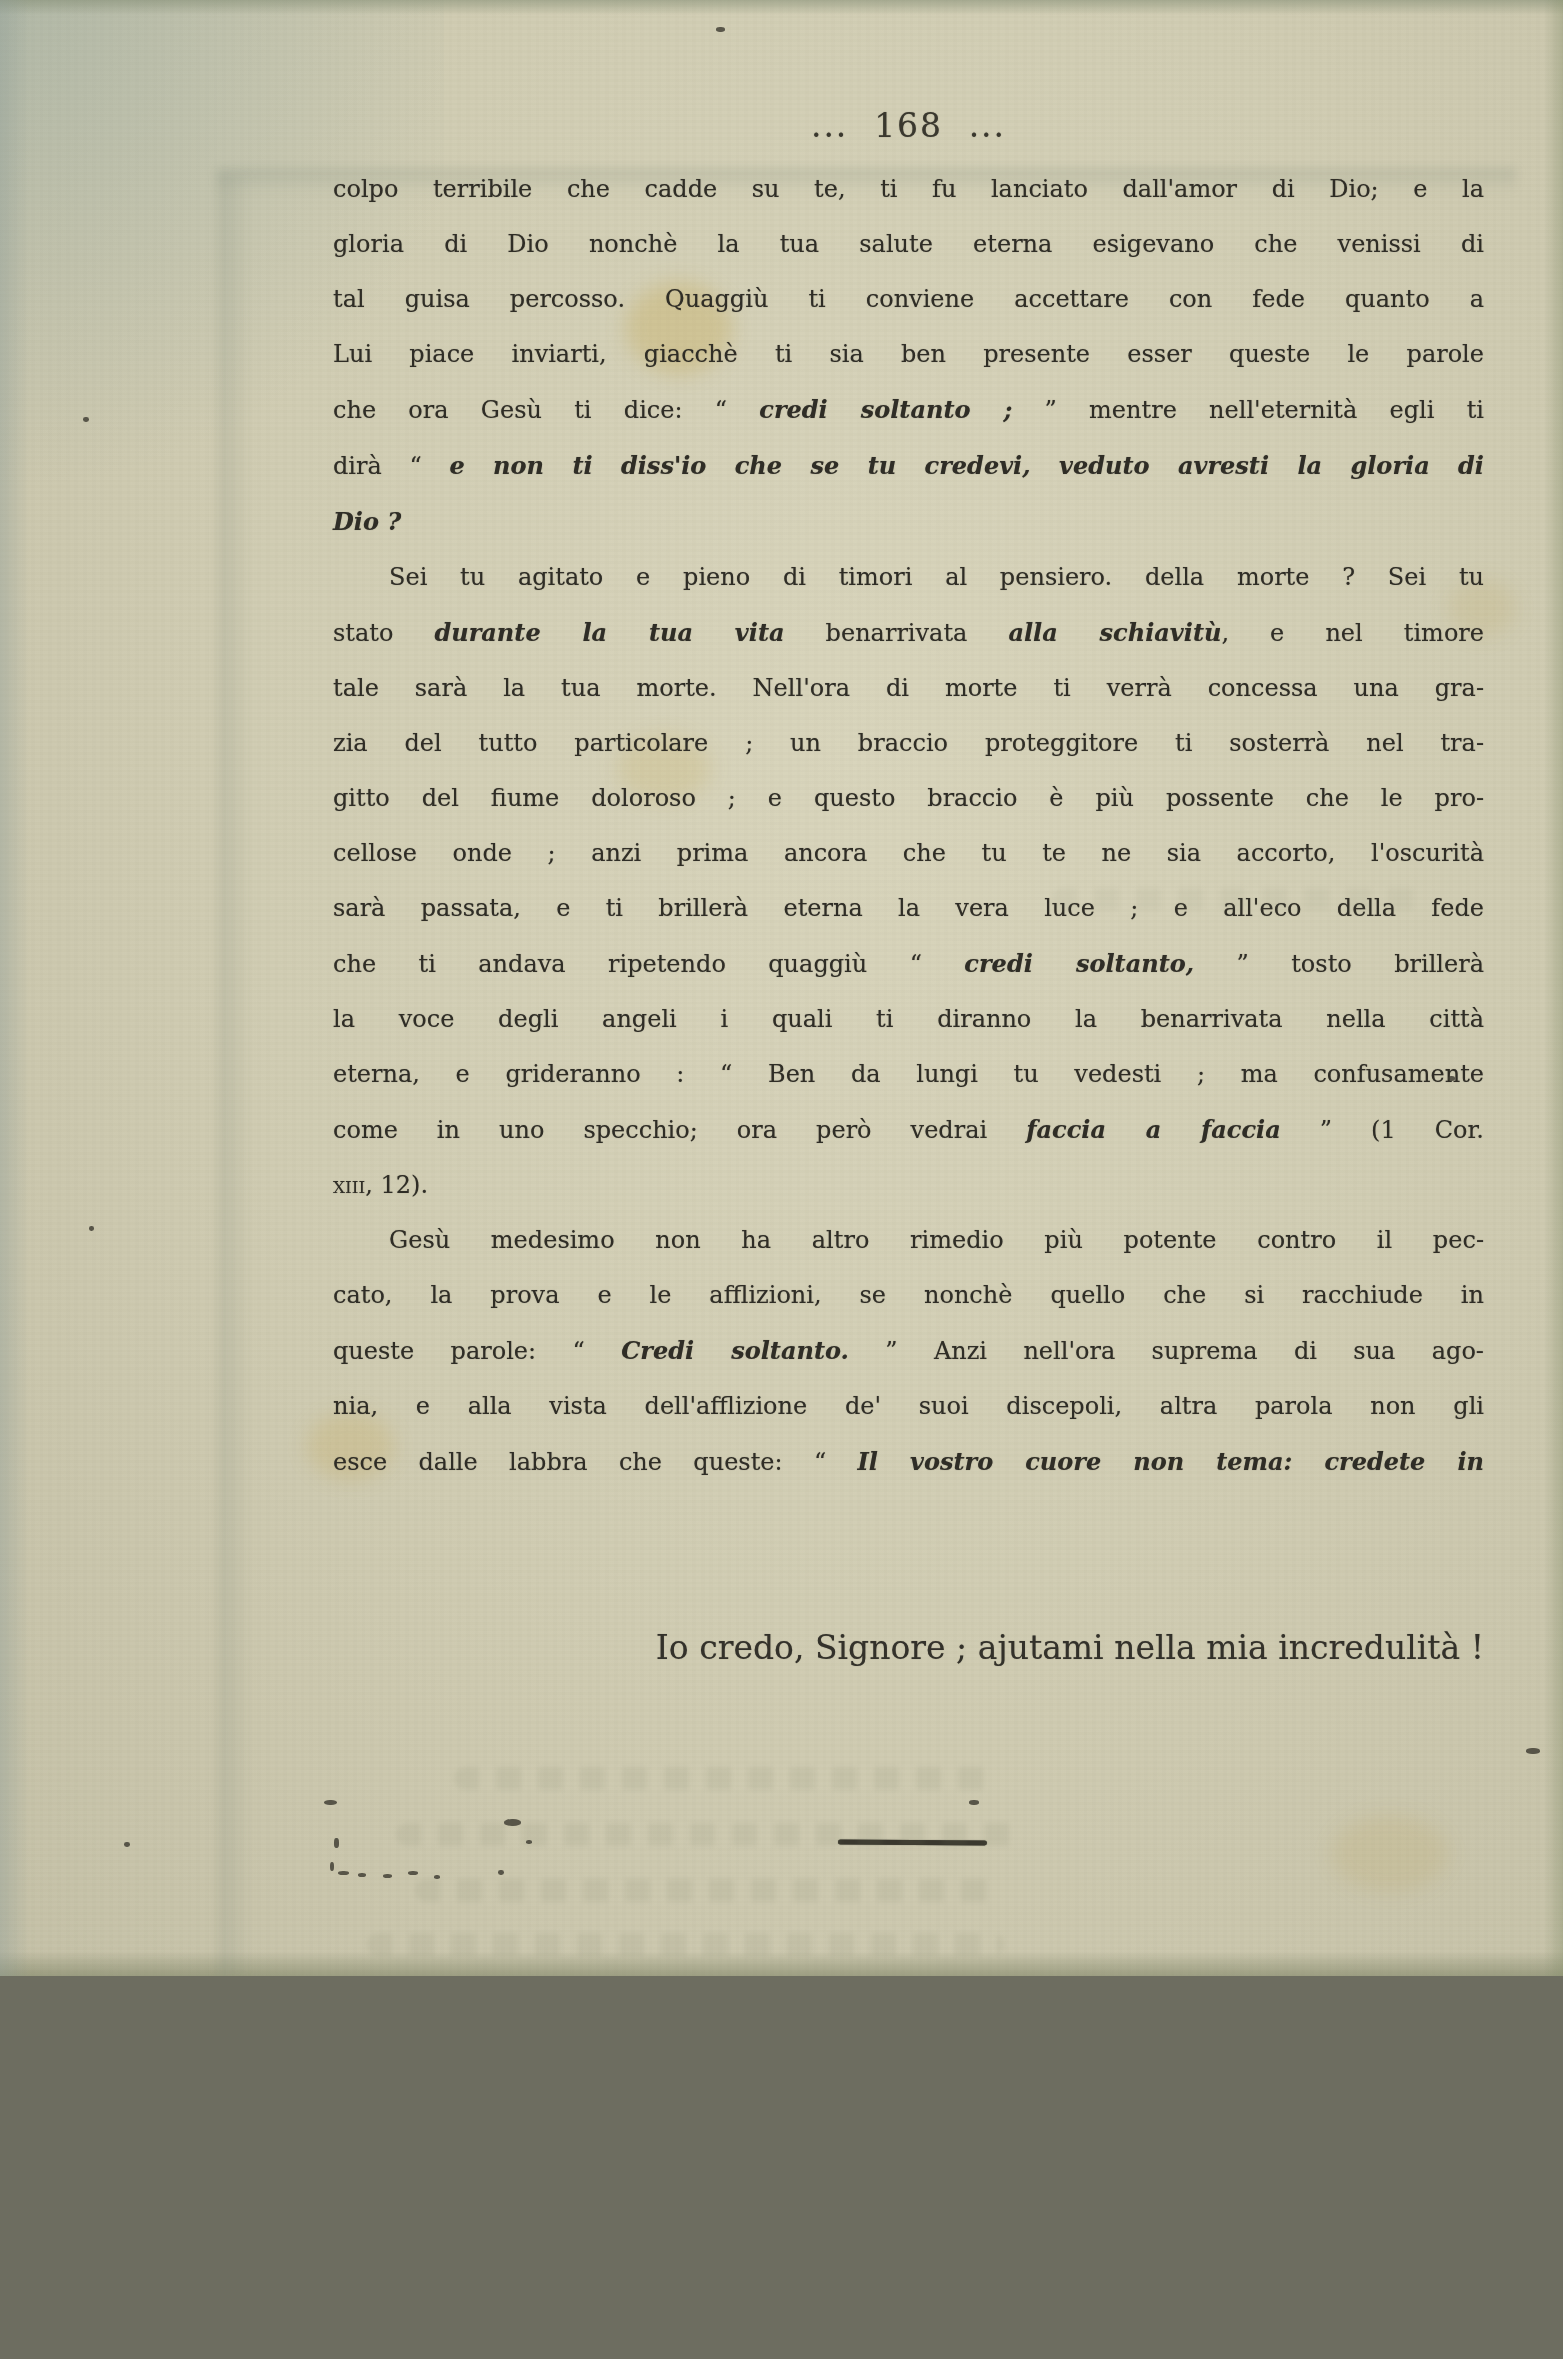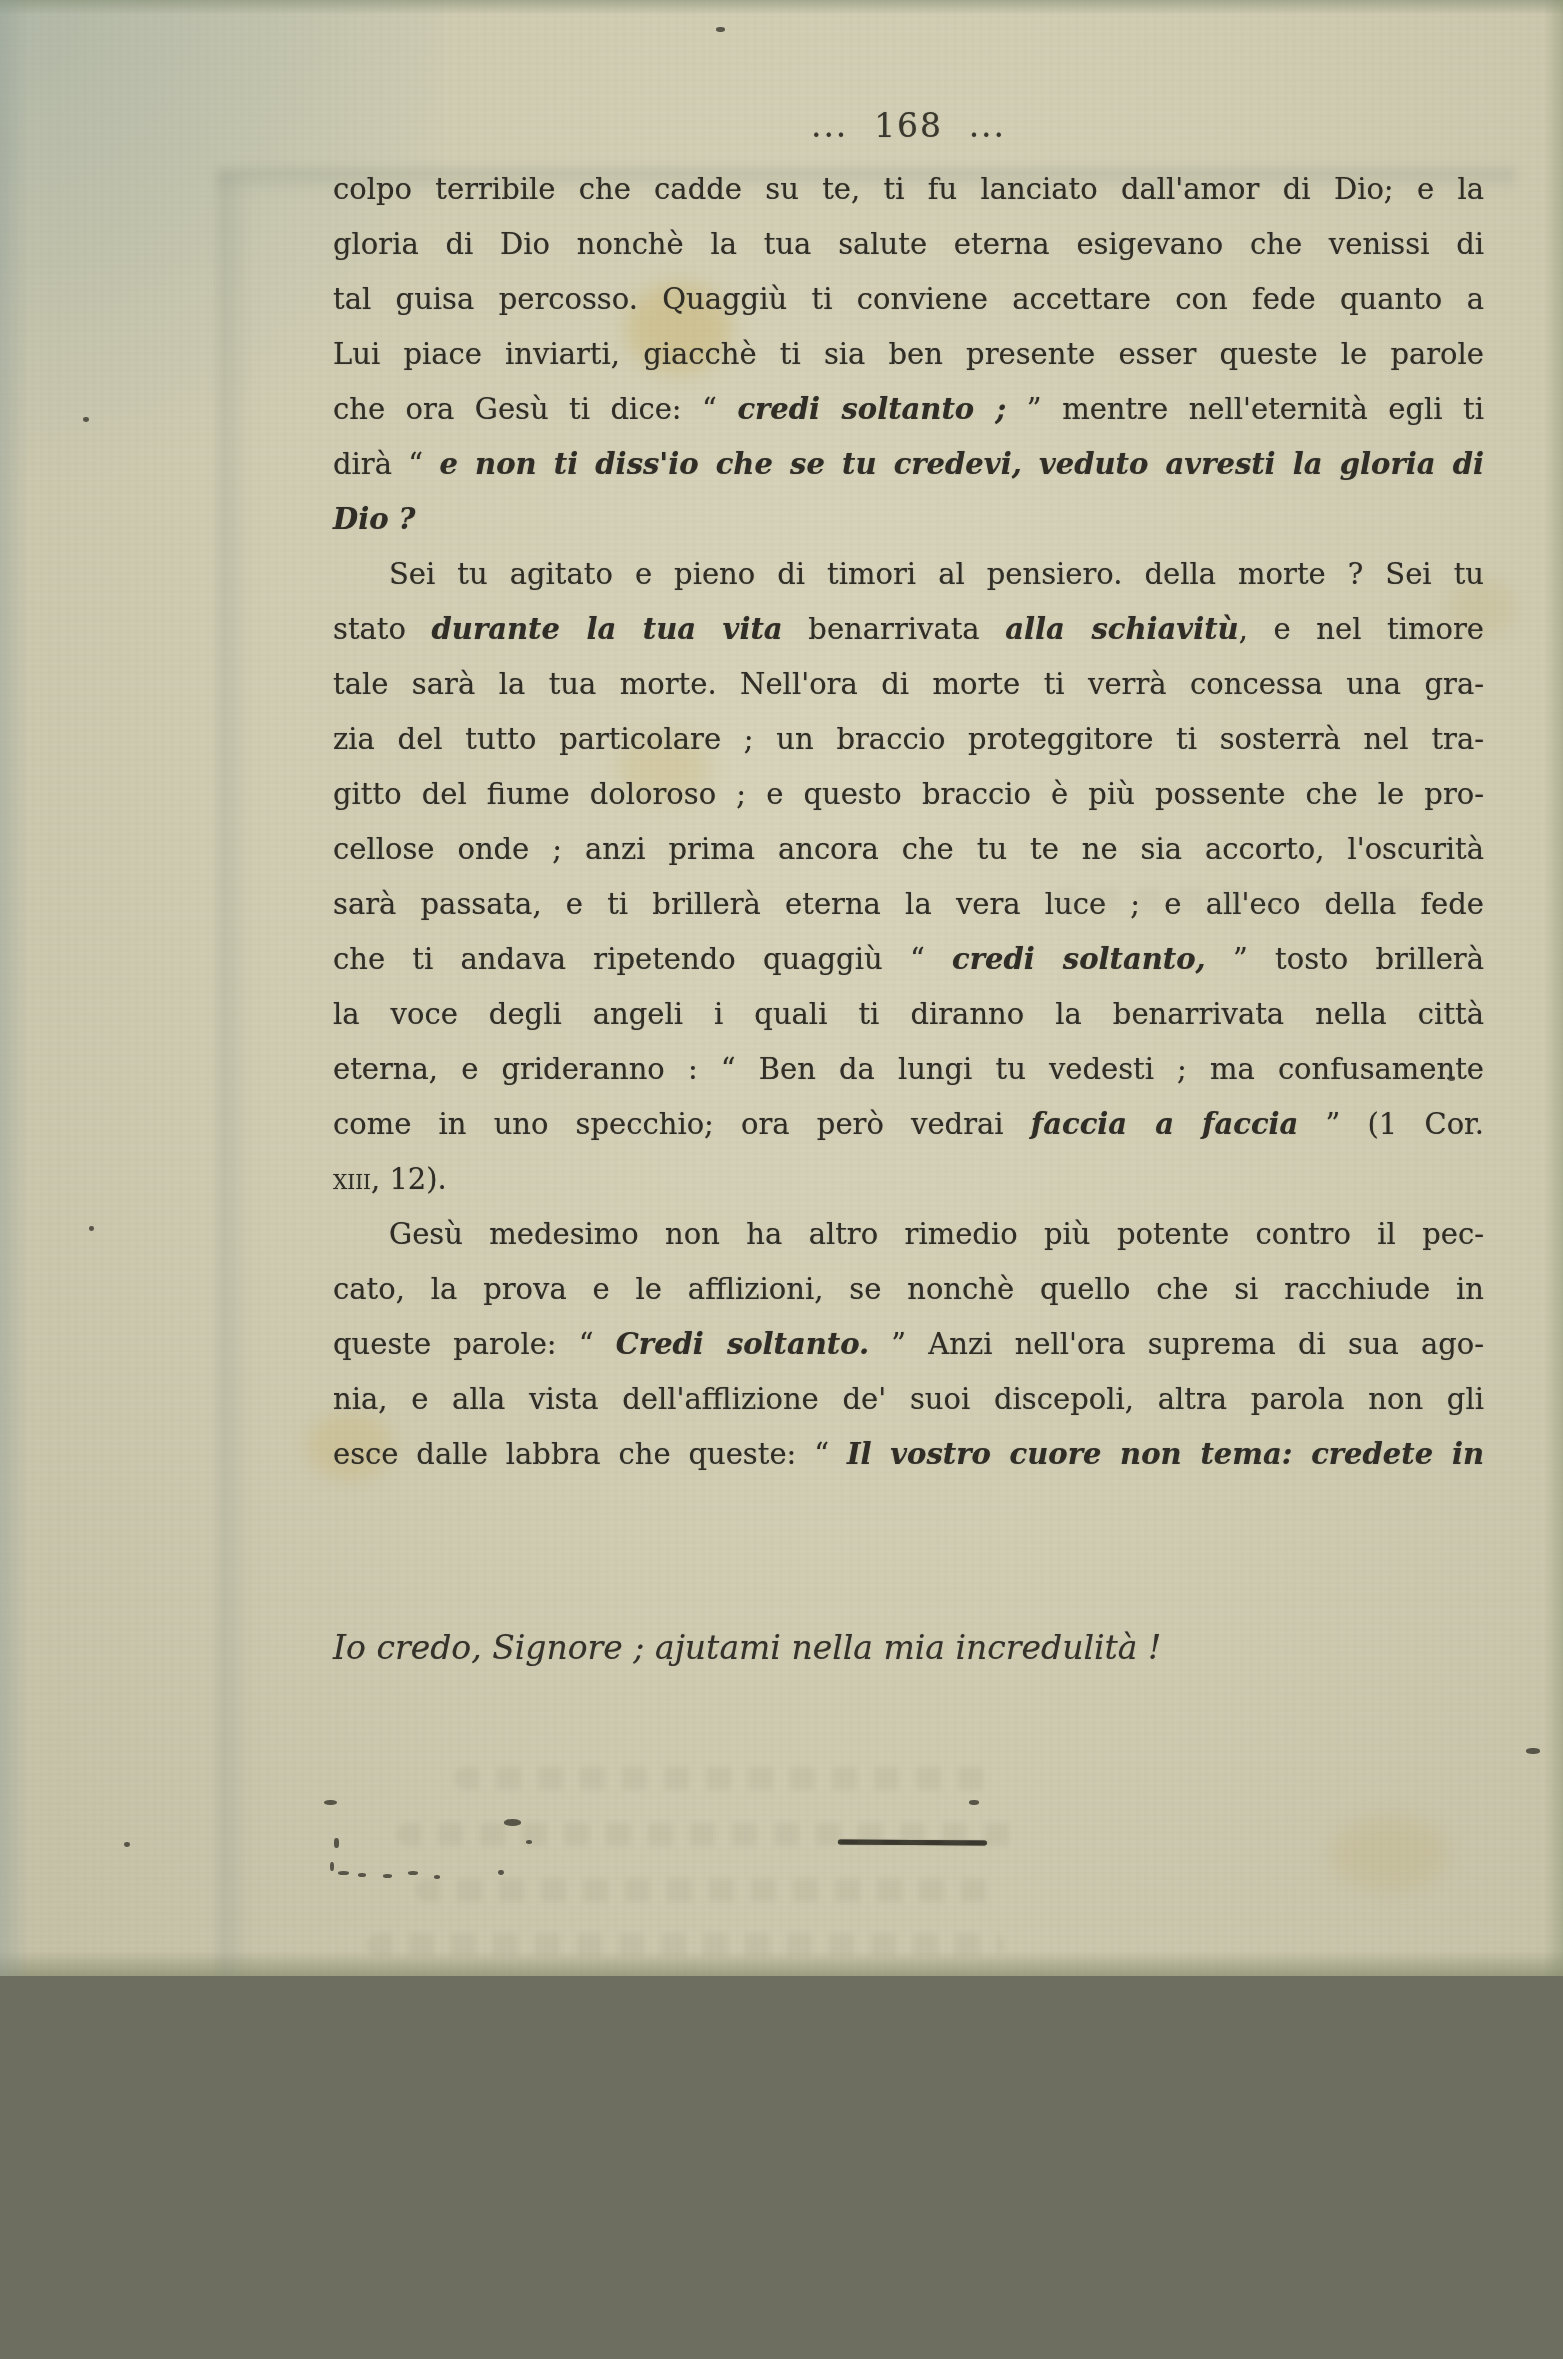--- a/index.html
+++ b/index.html
@@ -22,30 +22,30 @@
   .plate-top{position:absolute;left:217px;top:168px;width:1299px;height:25px;filter:blur(4.8px);
     background:linear-gradient(rgba(120,132,118,.22),rgba(120,132,118,0));}
   .plate-left{position:absolute;left:218px;top:174px;width:33px;bottom:0;filter:blur(4.8px);
     background:linear-gradient(90deg,rgba(120,132,118,.20),rgba(120,132,118,0));}
 
   .pageno{position:absolute;left:333px;top:106px;width:1151px;text-align:center;
     font-size:33px;letter-spacing:1.9px;word-spacing:13.5px;color:#3a382e;
     text-shadow:0 0 1px rgba(58,56,46,.5);}
 
   .textblock{position:absolute;left:333px;top:162px;width:1151px;
-    font-size:29px;line-height:55px;text-shadow:0 0 1px rgba(47,45,38,.45);}
+    font-size:24px;line-height:55px;text-shadow:0 0 1px rgba(47,45,38,.45);}
   .para{margin:0;}
   .line{text-align:justify;text-align-last:justify;text-justify:inter-word;}
   .line.indent{padding-left:56px;}
   .line.lastline{text-align-last:left;}
   .it{font-style:italic;font-weight:bold;}
   .sc{font-variant:small-caps;}
 
-  .prayer{position:absolute;left:333px;top:1628px;width:1151px;text-align:left;
-    font-style:italic;font-size:33px;color:#33312a;text-shadow:0 0 1px rgba(47,45,38,.4);}
+  .prayer{position:absolute;left:333px;top:1628px;width:1151px;text-align:right;
+    font-size:33px;color:#33312a;text-shadow:0 0 1px rgba(47,45,38,.4);}
 
   .footrule{position:absolute;left:838px;top:1840px;width:149px;height:4.8px;
     background:#3a382e;border-radius:2.9px;transform:rotate(.3deg);box-shadow:0 0 1px rgba(58,56,46,.8);}
 
   .ghost{position:absolute;height:23px;border-radius:11.6px;opacity:.17;filter:blur(2.9px);display:block;
     background:repeating-linear-gradient(90deg, rgba(122,126,102,.6) 0 25px, rgba(122,126,102,0) 25px 42px);}
   .speck{position:absolute;background:#3e3c32;border-radius:45%;opacity:.82;display:block;}
   .stain{position:absolute;border-radius:50%;filter:blur(9.7px);display:block;}
 </style>
 </head>

